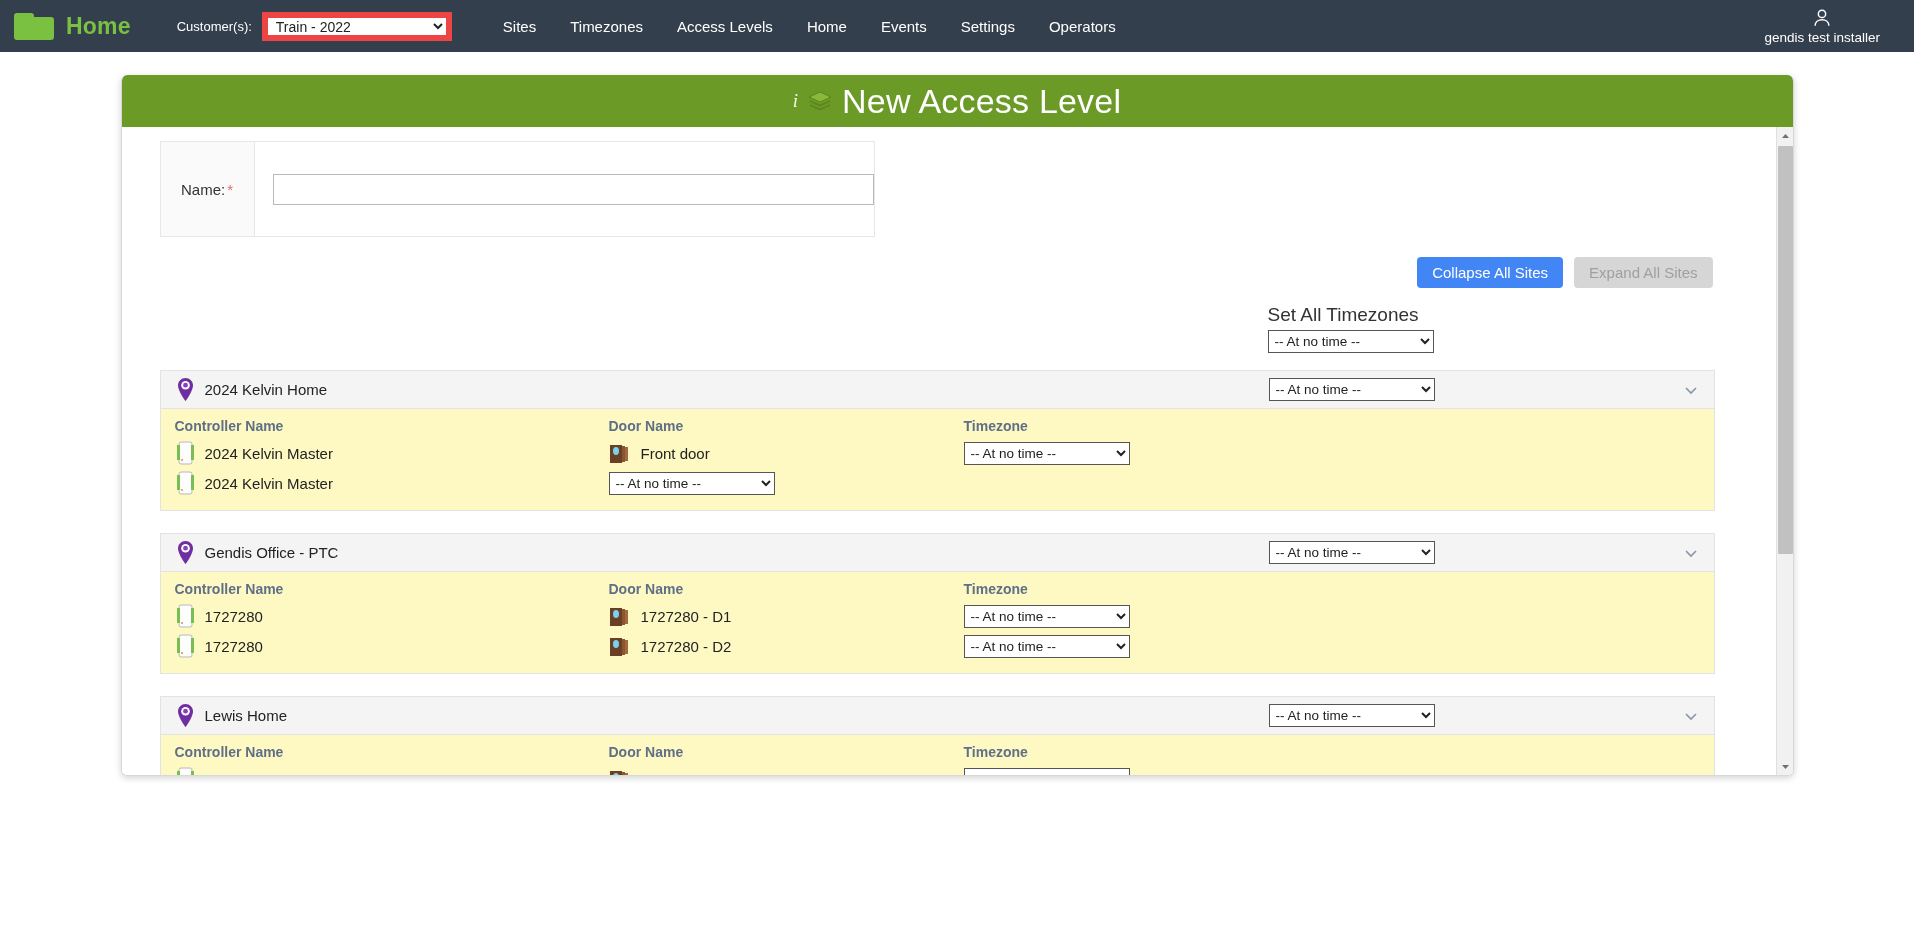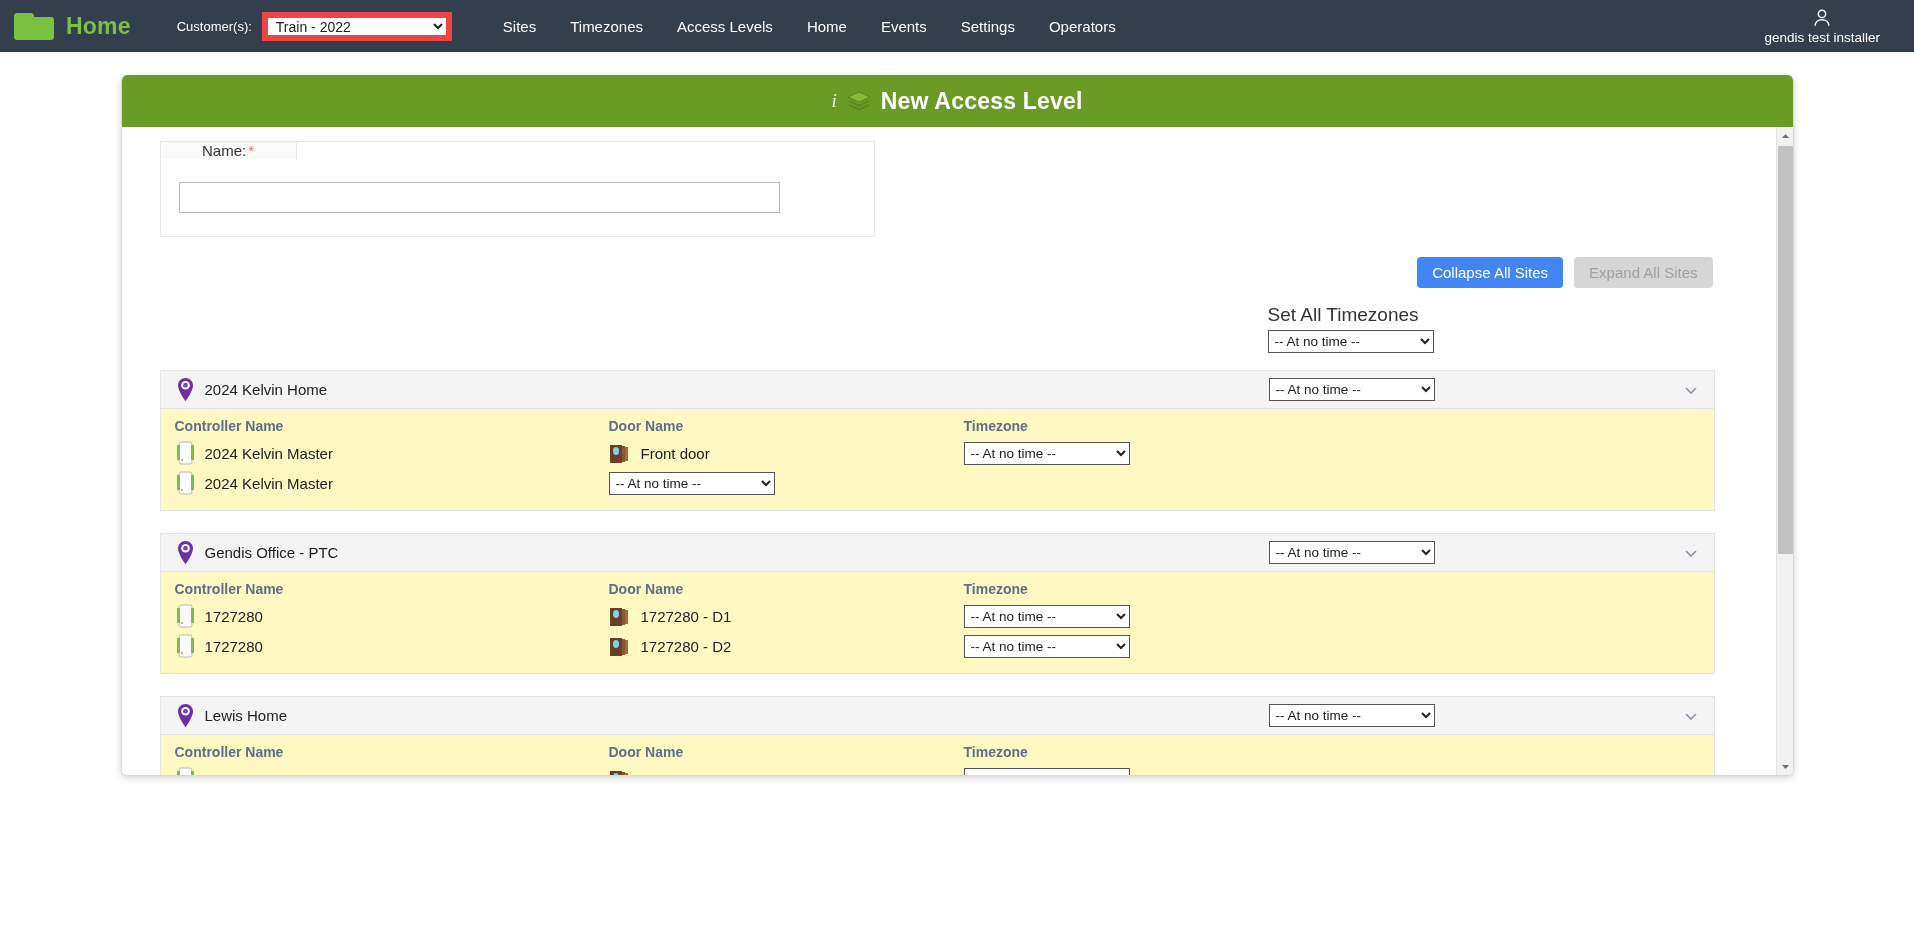--- a/index.html
+++ b/index.html
@@ -75,41 +75,41 @@
     border-radius: 5px 5px 0 0;
     display: flex; align-items: center; justify-content: center;
     gap: 9px;
   }
   .panel-header .info-i {
     color: #fff; font-style: italic; font-size: 19px;
     font-family: "Liberation Serif", serif; opacity: .92;
   }
   .layers-icon { width: 26px; height: 22px; position: relative; display:block; }
   .panel-title {
-    color: #ffffff; font-size: 23px; font-weight: bold; letter-spacing: .2px;
+    color: #ffffff; font-size: 34px; font-weight: normal; letter-spacing: .2px;
   }
 
   
   .panel-body {
     position: relative;
     height: 648px;
     overflow: hidden;
     background: #fff;
   }
   .scroll-inner {
     position: absolute; inset: 0 18px 0 0;
     overflow: hidden;
   }
 
   
   .name-box {
     margin: 14px 0 0 38px;
     width: 715px; height: 96px;
     border: 1px solid #e7e7e7;
-    display: flex; align-items: stretch; flex-direction: column;
+    display: flex; align-items: stretch;
   }
   .name-label-cell {
     width: 136px; background: #fafafa;
     border-right: 1px solid #e7e7e7;
     display: flex; align-items: center; justify-content: center;
   }
   .name-label { font-size: 15px; color: #333; }
   .req-star { color: #e06a6a; font-size: 15px; margin-left: 2px; }
   .name-input-cell { flex: 1; display: flex; align-items: center; padding-left: 18px; }
   .name-input {

